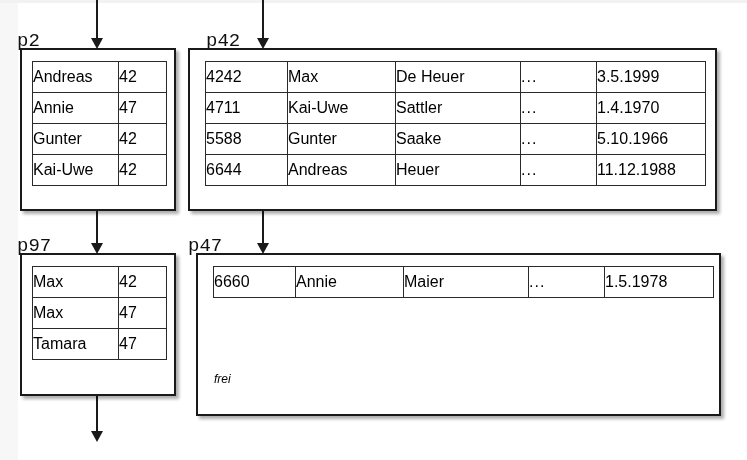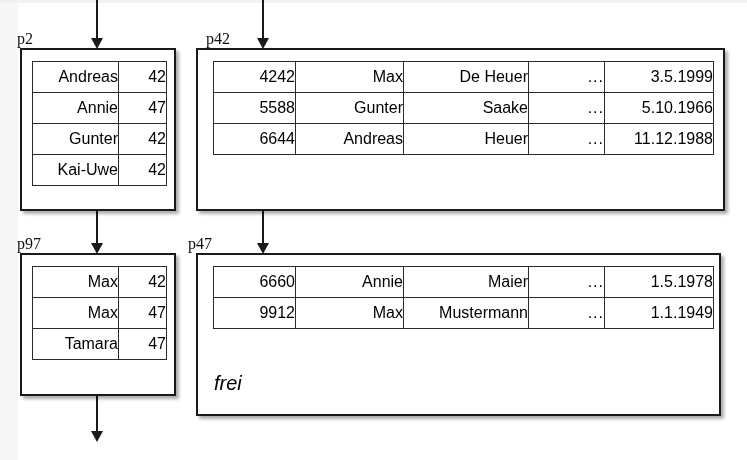--- a/index.html
+++ b/index.html
@@ -32,54 +32,54 @@
   
   .page-box {
     position: absolute;
     box-sizing: border-box;
     background: #ffffff;
     border: 2px solid #1a1a1a;
     box-shadow: 3px 3px 3px rgba(0,0,0,0.32);
   }
   .page-label {
     position: absolute;
-    font-family: Liberation Serif, serif;
-    font-size: 16px;
+    font-family: Liberation Mono, monospace;
+    font-size: 19px;
     color: #111111;
     letter-spacing: 0px;
     white-space: nowrap;
   }
 
   
   .rec-table {
     position: absolute;
     border-collapse: collapse;
     background: #ffffff;
     table-layout: fixed;
   }
   .rec-table td {
     border: 1px solid #2a2a2a;
-    text-align: right;
+    text-align: left;
     font-family: "Liberation Sans", sans-serif;
     font-size: 16px;
     color: #000000;
     padding: 0;
     height: 30px;
     line-height: 30px;
     white-space: nowrap;
     margin-left: 48px;
   }
   .dots {
     letter-spacing: 1px;
   }
   .frei {
     position: absolute;
     font-style: italic;
     font-family: "Liberation Sans", sans-serif;
-    font-size: 20px;
+    font-size: 12px;
     color: #000000;
   }
 
   
   .arrow {
     position: absolute;
     width: 16px;
   }
   .arrow .shaft {
     position: absolute;
@@ -152,38 +152,45 @@
         </tr>
         <tr>
           <td>Kai-Uwe</td>
           <td>42</td>
         </tr>
       </tbody>
     </table>
   </div>
 
   <div class="page-label" style="left:206px; top:30px;">p42</div>
-  <div class="page-box" style="left:196px; top:48px; width:529px; height:163px;">
+  <div class="page-box" style="left:188px; top:48px; width:529px; height:163px;">
     <table class="rec-table" style="left:15px; top:11px; width:500px;">
       <colgroup>
         <col style="width:82px">
           <col style="width:108px">
           <col style="width:125px">
         <col style="width:76px">
           <col style="width:109px">
       </colgroup>
       <tbody>
         <tr>
           <td>4242</td>
           <td>Max</td>
           <td>De Heuer</td>
           <td class="dots">...</td>
           <td>3.5.1999</td>
         </tr>
         <tr>
+          <td>4711</td>
+          <td>Kai-Uwe</td>
+          <td>Sattler</td>
+          <td class="dots">...</td>
+          <td>1.4.1970</td>
+        </tr>
+        <tr>
           <td>5588</td>
           <td>Gunter</td>
           <td>Saake</td>
           <td class="dots">...</td>
           <td>5.10.1966</td>
         </tr>
         <tr>
           <td>6644</td>
           <td>Andreas</td>
           <td>Heuer</td>
@@ -229,25 +236,18 @@
           <col style="width:109px">
       </colgroup>
       <tbody>
         <tr>
           <td>6660</td>
           <td>Annie</td>
           <td>Maier</td>
           <td class="dots">...</td>
           <td>1.5.1978</td>
         </tr>
-        <tr>
-          <td>9912</td>
-          <td>Max</td>
-          <td>Mustermann</td>
-          <td class="dots">...</td>
-          <td>1.1.1949</td>
-        </tr>
       </tbody>
     </table>
     <div class="frei" style="left:16px; top:117px;">frei</div>
   </div>
 
 </div>
 
 </body></html>

